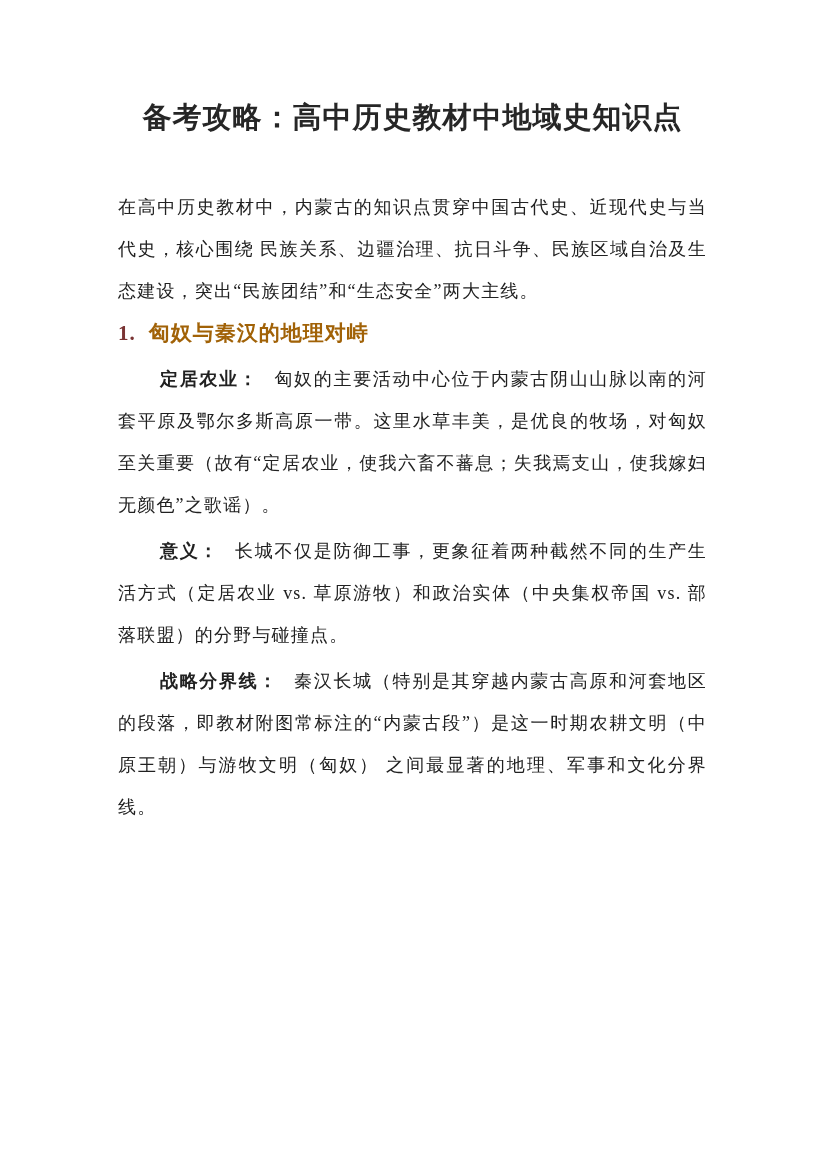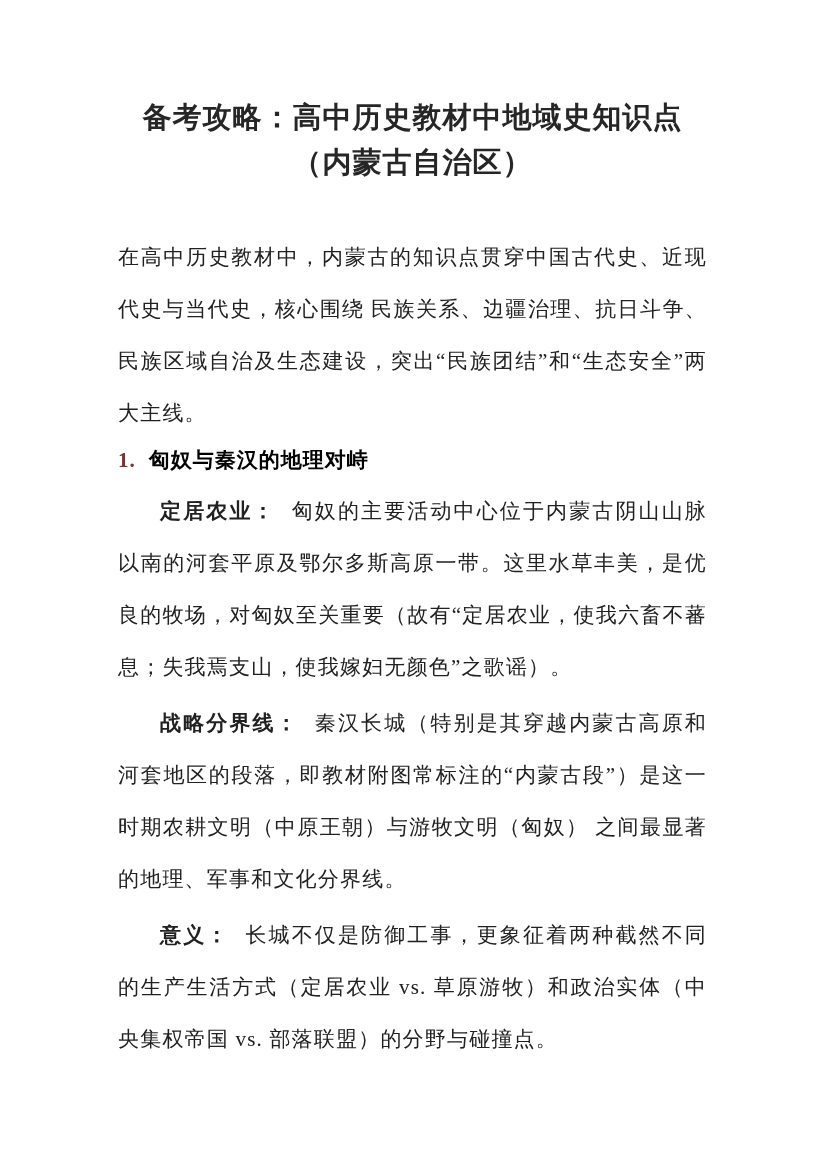--- a/index.html
+++ b/index.html
@@ -27,22 +27,22 @@
     line-height: 45px;
     font-weight: 700;
     text-align: center;
     letter-spacing: 1px;
     color: #262626;
   }
   .title-line { display: block; }
 
   .para {
     margin: 0;
-    font-size: 21px;
-    line-height: 52px;
+    font-size: 18px;
+    line-height: 42px;
     letter-spacing: 1.2px;
     text-align: justify;
   }
   .intro { margin-top: 46px; }
 
   .body-para {
     text-indent: 42px;
     margin-top: 4px;
   }
   .para-label {
@@ -61,40 +61,39 @@
   .sec-keyword { color: #c00000; }
 
   .sub-heading {
     margin: 0;
     font-size: 21px;
     line-height: 42px;
     font-weight: 700;
     letter-spacing: 1px;
   }
   .sub-number  { color: #7a3434; margin-right: 13px; }
-  .sub-keyword { color: #000000; }
+  .sub-keyword { color: #a16207; }
 
   .sub-heading.sub2 { margin-top: 46px; }
   .sub-heading.sub2 .sub-number { margin-right: 3px; }
 </style>
 </head>
 <body>
 
 <div class="page">
 
   <h1 class="doc-title">
     <span class="title-line">备考攻略：高中历史教材中地域史知识点</span>
-    <span class="title-line">（内蒙古自治区）</span>
   </h1>
 
   <p class="para intro">在高中历史教材中，内蒙古的知识点贯穿中国古代史、近现代史与当代史，核心围绕 民族关系、边疆治理、抗日斗争、民族区域自治及生态建设，突出“民族团结”和“生态安全”两大主线。</p>
 
 
   <h3 class="sub-heading"><span class="sub-number">1.</span><span class="sub-keyword">匈奴与秦汉的地理对峙</span></h3>
 
   <p class="para body-para"><b class="para-label">定居农业：</b><span>匈奴的主要活动中心位于内蒙古阴山山脉以南的河套平原及鄂尔多斯高原一带。这里水草丰美，是优良的牧场，对匈奴至关重要（故有“定居农业，使我六畜不蕃息；失我焉支山，使我嫁妇无颜色”之歌谣）。</span></p>
 
+  <p class="para body-para"><b class="para-label">意义：</b><span>长城不仅是防御工事，更象征着两种截然不同的生产生活方式（定居农业 vs. 草原游牧）和政治实体（中央集权帝国 vs. 部落联盟）的分野与碰撞点。</span></p>
+
   <p class="para body-para"><b class="para-label">战略分界线：</b><span>秦汉长城（特别是其穿越内蒙古高原和河套地区的段落，即教材附图常标注的“内蒙古段”）是这一时期农耕文明（中原王朝）与游牧文明（匈奴） 之间最显著的地理、军事和文化分界线。</span></p>
-
-  <p class="para body-para"><b class="para-label">意义：</b><span>长城不仅是防御工事，更象征着两种截然不同的生产生活方式（定居农业 vs. 草原游牧）和政治实体（中央集权帝国 vs. 部落联盟）的分野与碰撞点。</span></p>
 
 
 </div>
 
 </body></html>

